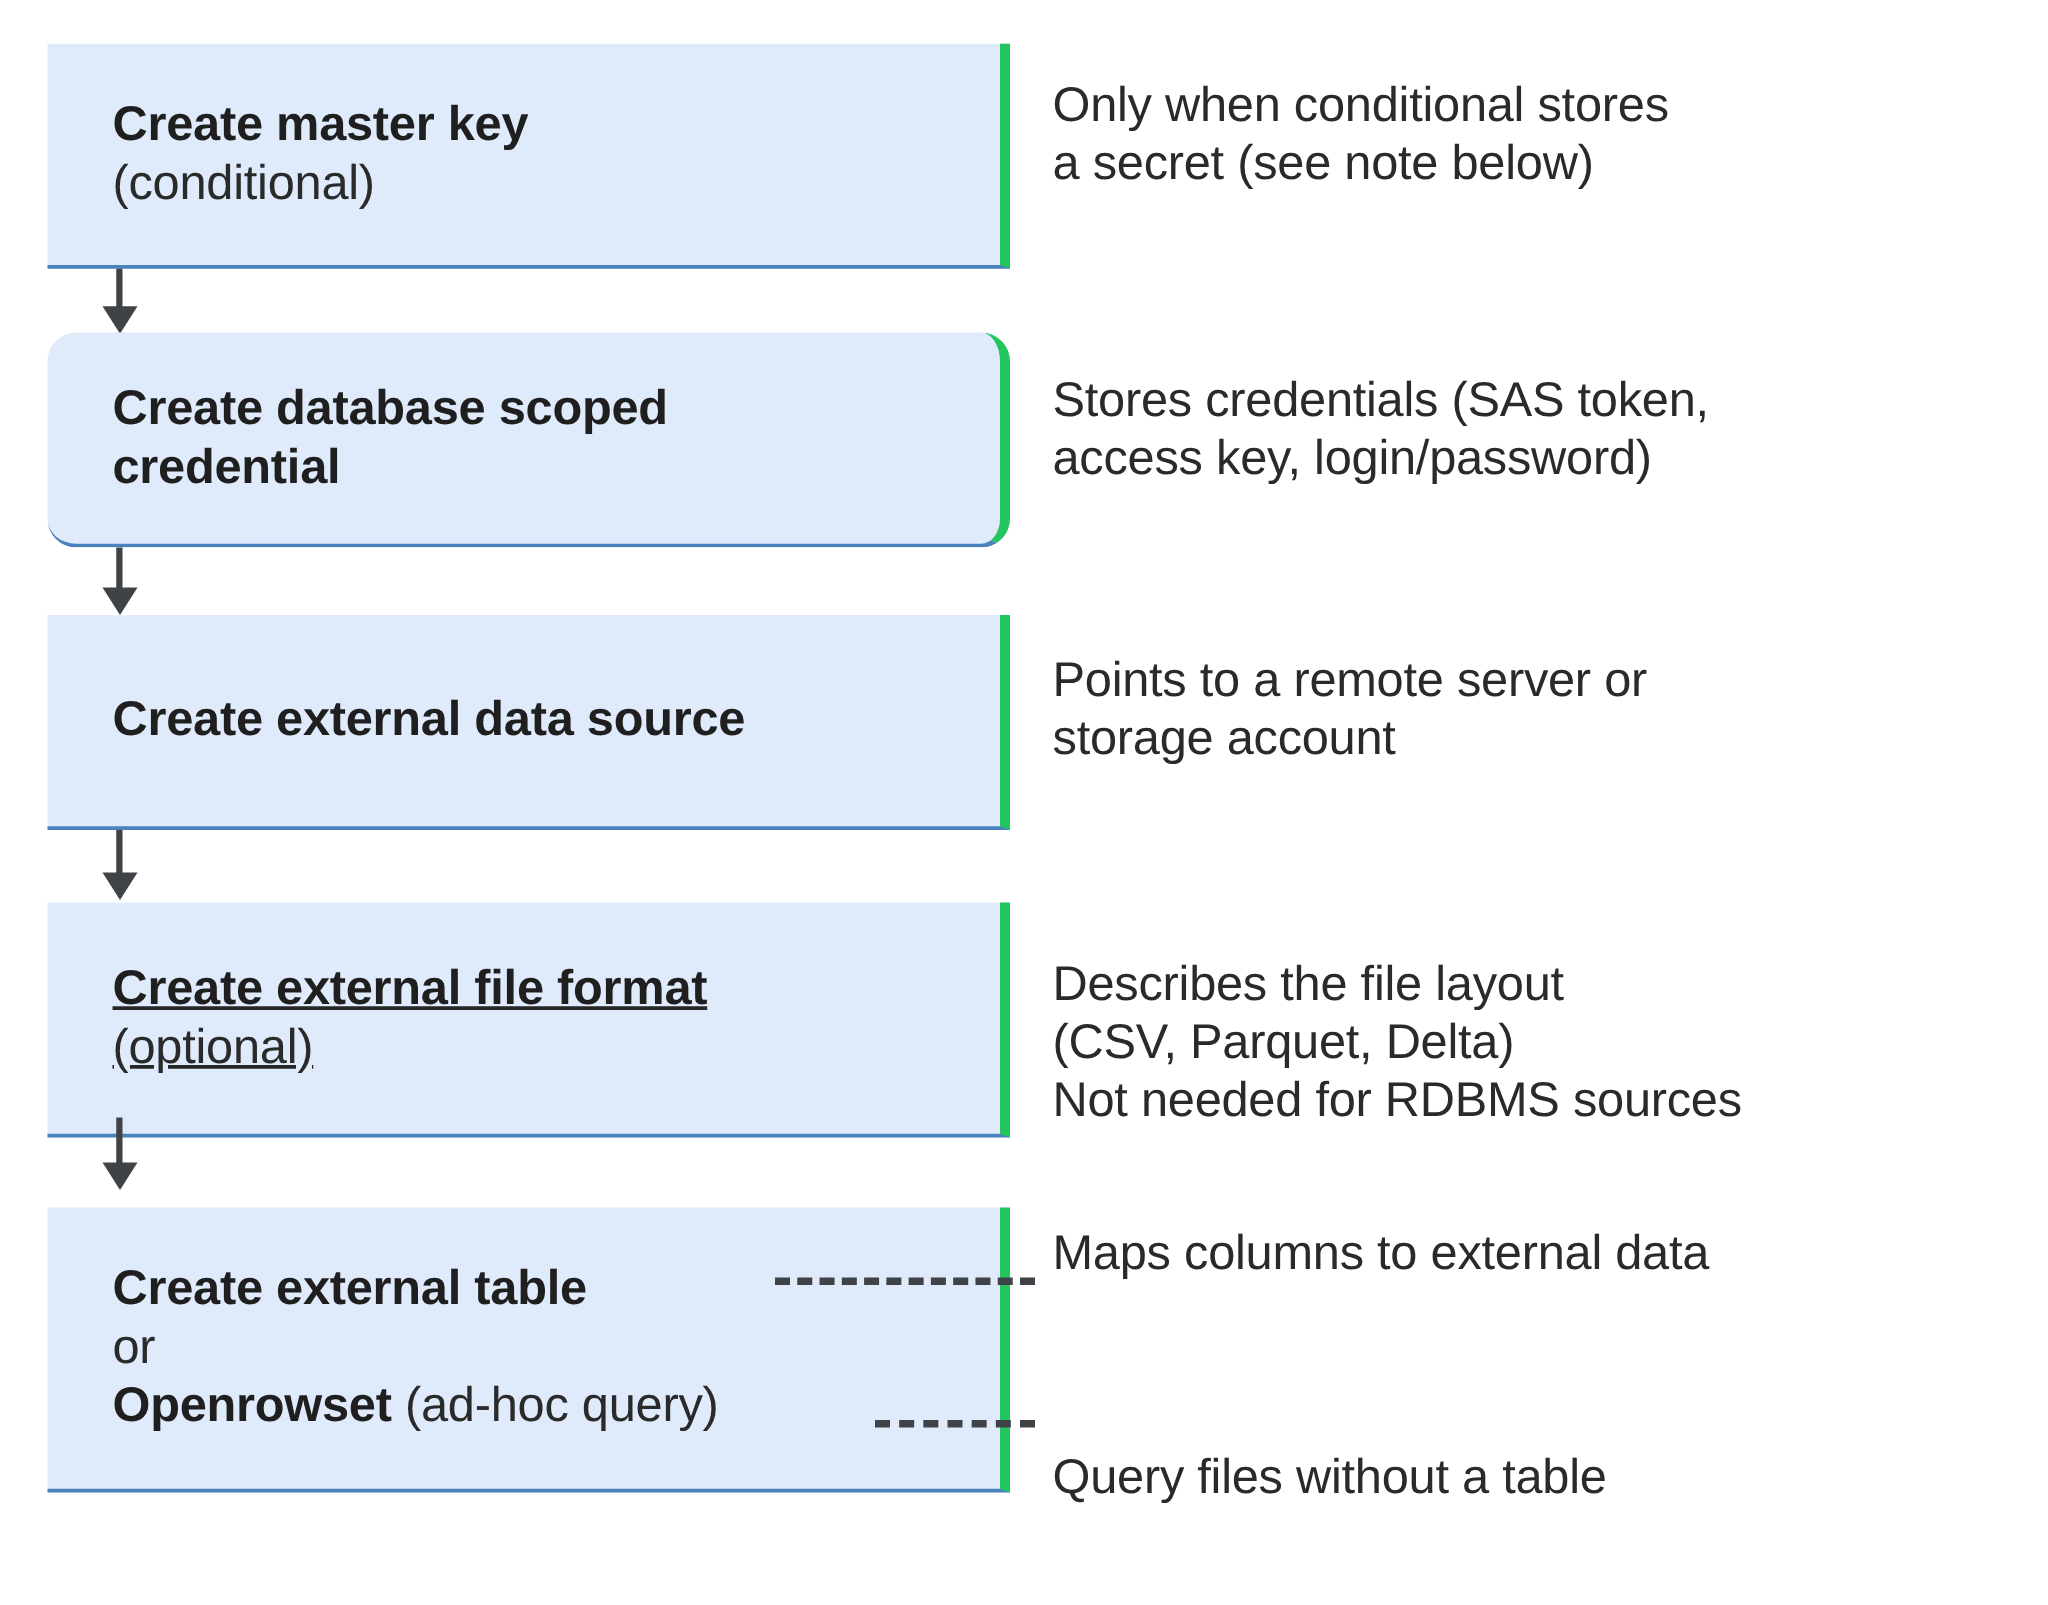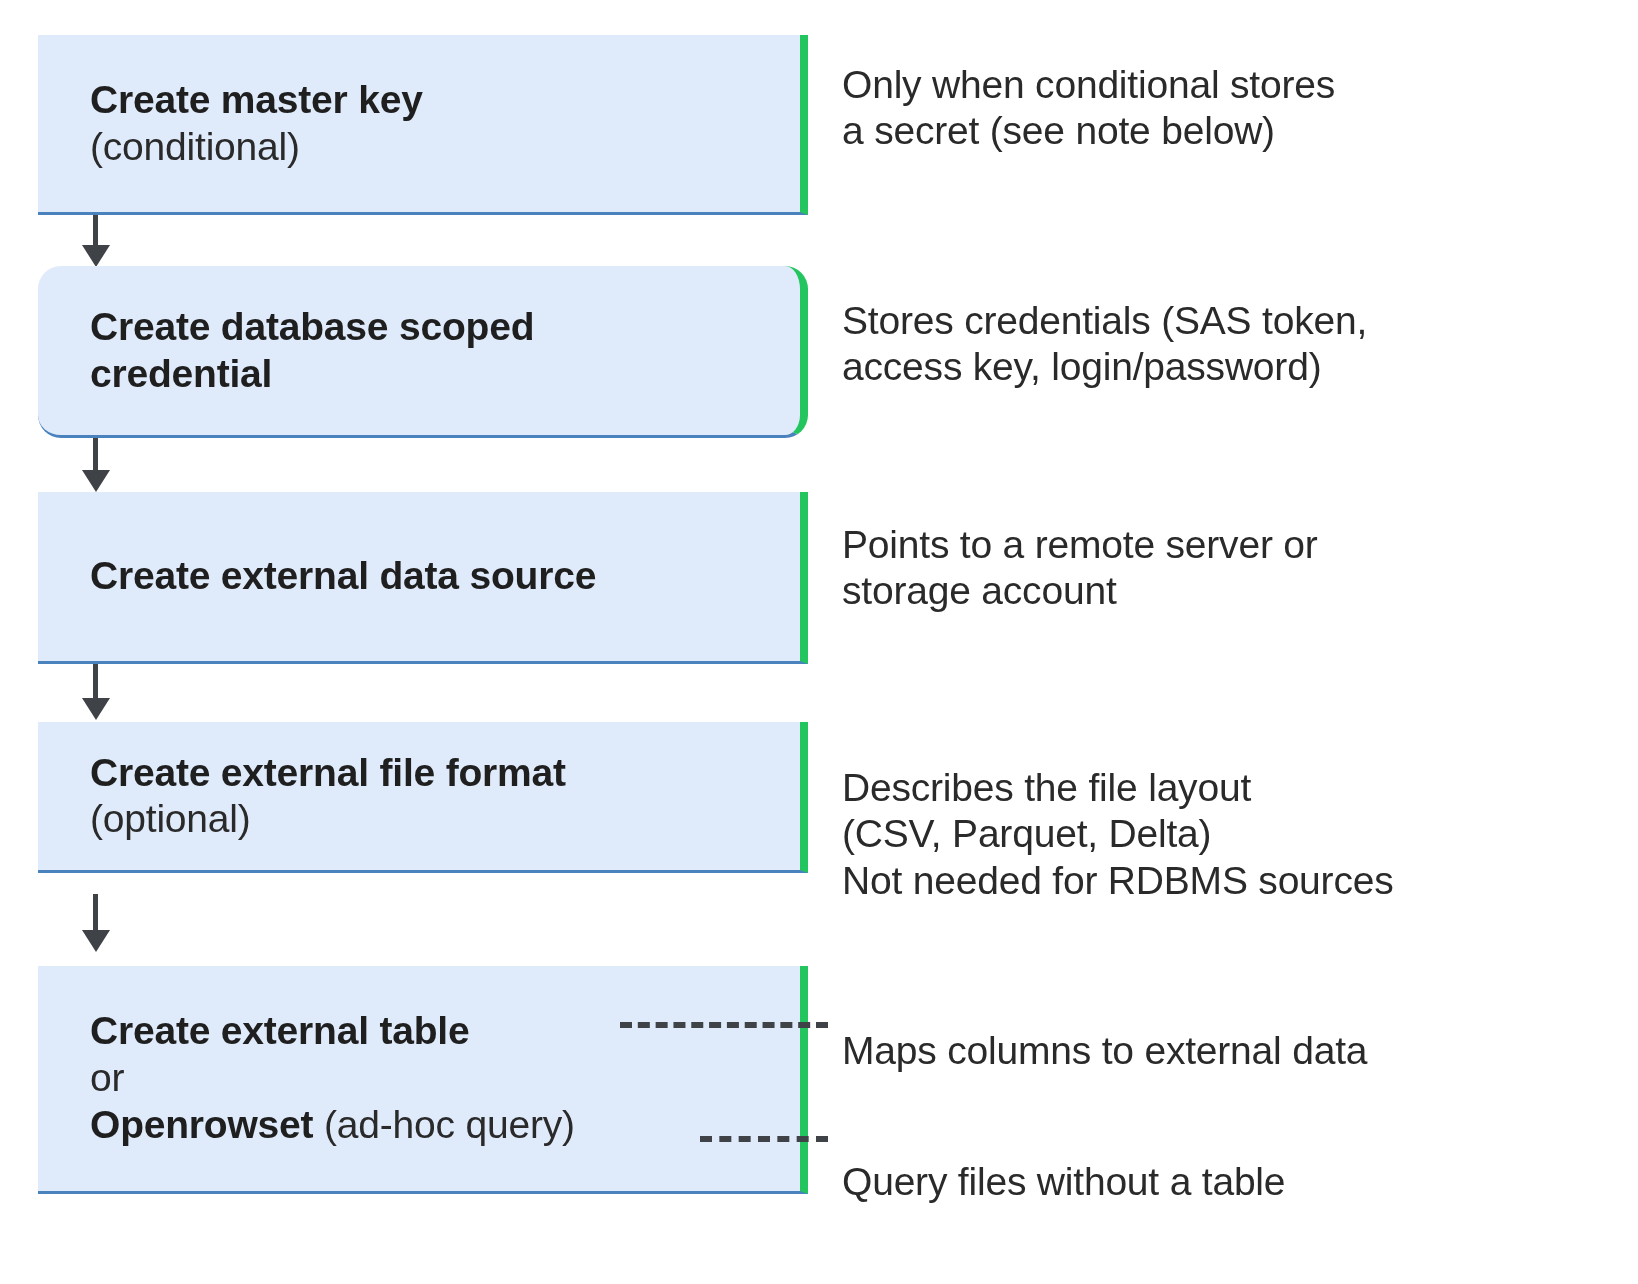--- a/index.html
+++ b/index.html
@@ -135,21 +135,21 @@
     <div class="step-title">Create external data source</div>
   </div>
   <div class="note" style="top:522px;">Points to a remote server or
 storage account</div>
 
   <div class="arrow" style="top:664px; height:56px;">
     <div class="shaft" style="height:36px;"></div>
     <div class="head" style="top:34px;"></div>
   </div>
 
-  <div class="step-box" style="top:722px; height:151px;">
+  <div class="step-box" style="top:722px; height:188px;text-decoration:underline;">
     <div class="step-title">Create external file format</div>
     <div class="step-sub">(optional)</div>
   </div>
   <div class="note" style="top:765px;">Describes the file layout
 (CSV, Parquet, Delta)
 Not needed for RDBMS sources</div>
 
   <div class="arrow" style="top:894px; height:58px;">
     <div class="shaft" style="height:38px;"></div>
     <div class="head" style="top:36px;"></div>
@@ -161,18 +161,18 @@
         <b>Create external table</b>
       </div>
       <div class="row-line">or</div>
       <div class="row-line">
         <b>Openrowset</b><span> (ad-hoc query)</span>
       </div>
     </div>
   </div>
 
   <div class="dashed" style="left:620px; top:1022px; width:208px;"></div>
-  <div class="note" style="top:1028px;">Maps columns to external data</div>
+  <div class="note" style="top:980px;">Maps columns to external data</div>
 
   <div class="dashed" style="left:700px; top:1136px; width:128px;"></div>
   <div class="note" style="top:1112px;margin-top:47px;">Query files without a table</div>
 
 </div>
 
 </body></html>

